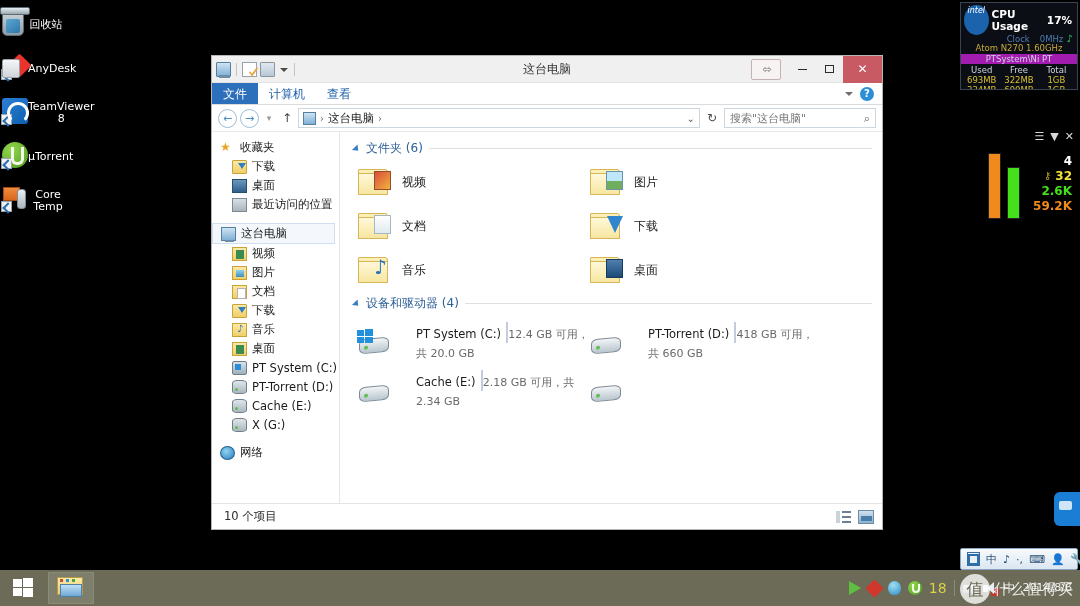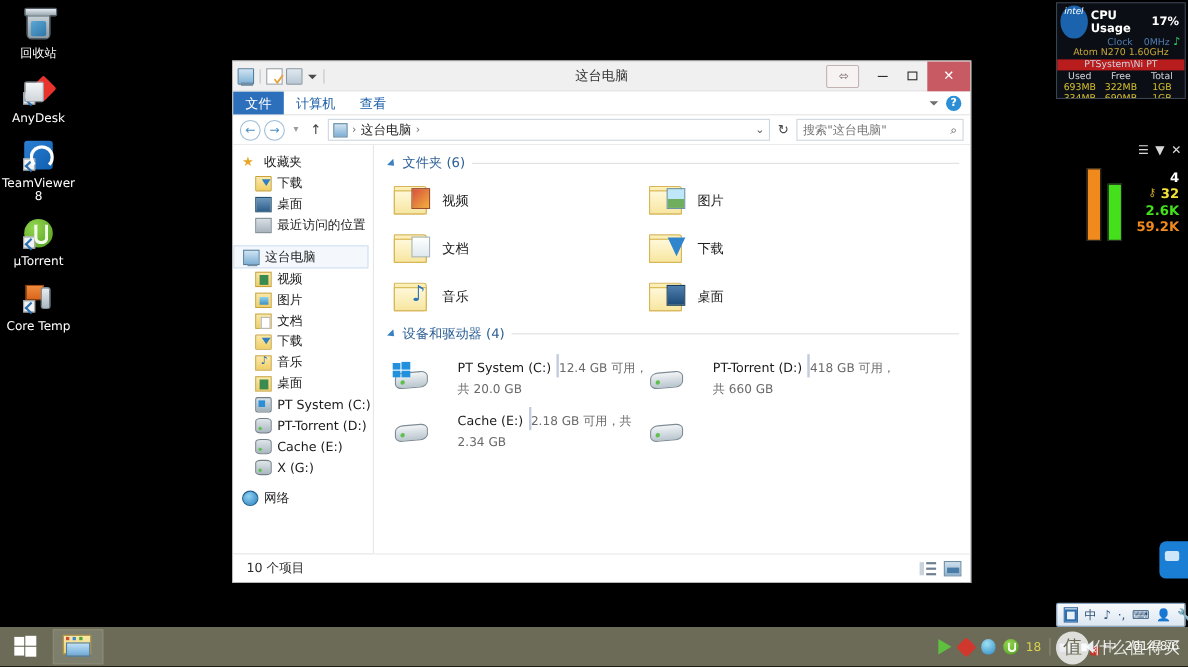--- a/index.html
+++ b/index.html
@@ -7,21 +7,21 @@
     width: 1080px; height: 606px;
     overflow: hidden;
     font-family: "DejaVu Sans", "Liberation Sans", sans-serif;
   }
   body { background: #000; position: relative; }
 
   
   #desktop-icons { position: absolute; left: 0; top: 0; width: 70px; }
   .desk-icon {
     width: 70px; padding: 6px 2px 4px;
-    display: flex; flex-direction: column; align-items: center;
+    display: flex; align-items: center;
     cursor: default;
   }
   .desk-icon .glyph {
     width: 34px; height: 34px; position: relative;
     display: flex; align-items: center; justify-content: center;
   }
   .desk-icon .lbl {
     margin-top: 3px; color: #fff; font-size: 11px; line-height: 12px;
     text-align: center; text-shadow: 1px 1px 1px #000; width: 68px;
   }
@@ -247,21 +247,21 @@
   .cg-top { display: flex; align-items: center; gap: 3px; padding: 2px 3px 0; }
   .cg-intel { width: 30px; height: 30px; border-radius: 50%; background: #1b63ad;
               color: #fff; font-size: 8px; text-align: center; line-height: 12px;
               font-style: italic; }
   .cg-title { font-size: 10.5px; font-weight: bold; }
   .cg-pct { margin-left: auto; font-size: 10.5px; font-weight: bold; padding-right: 2px; }
   .cg-clock { display: flex; gap: 10px; justify-content: center; font-size: 8.5px;
               color: #4f7bb0; margin-top: -1px; position: relative; padding-left: 32px; }
   .cg-note { position: absolute; right: 4px; top: -1px; color: #2fcf6a; font-size: 10px; }
   .cg-model { text-align: center; font-size: 8.5px; color: #c8a93a; margin-top: -1px; }
-  .cg-host { text-align: center; font-size: 8.5px; color: #cfd6e0; background: #b91c1c; margin-top: 1px; }
+  .cg-host { text-align: center; font-size: 8.5px; color: #cfd6e0; background: #a21caf; margin-top: 1px; }
   .cg-grid { display: grid; grid-template-columns: 1fr 1fr 1fr; font-size: 8.5px;
              text-align: center; padding: 1px 2px 0; }
   .cg-grid .h { color: #cfd6e0; }
   .cg-grid .v { color: #d8c02f; }
   .cg-bars { padding: 1px 3px 0; }
 
   #net-gadget {
     position: absolute; right: 2px; top: 128px; width: 100px; height: 98px;
     background: #000; color: #fff;
   }
@@ -306,21 +306,21 @@
   .tray-ico { width: 14px; height: 14px; position: relative; }
   .ti-play { width:0;height:0;border-top:7px solid transparent;border-bottom:7px solid transparent;
              border-left:12px solid #5fbf3f; }
   .ti-red { width: 13px; height: 13px; background: #d0382e; transform: rotate(45deg); border-radius:2px; }
   .ti-qq { width: 13px; height: 14px; background: radial-gradient(circle at 40% 30%,#9fe0f5,#2e8ac4);
            border-radius: 50% 50% 45% 45%; }
   .ti-ut { width: 14px; height: 14px; border-radius: 50%;
            background: radial-gradient(circle at 35% 30%,#93d64e,#4e9a1f); position:relative; }
   .ti-ut:after{content:"";position:absolute;left:4px;top:3px;width:4px;height:7px;
     border:2px solid #f2fbe8;border-top:none;border-radius:0 0 4px 4px;}
-  .tray-num { color: #d8d24a; font-size: 11px; }
+  .tray-num { color: #d8d24a; font-size: 14px; }
   .tray-sep { width: 1px; height: 16px; background: #8b8b76; }
   .ti-net { width: 14px; height: 12px; position: relative; }
   .ti-net:after{content:"";position:absolute;left:0;bottom:0;width:14px;height:8px;
     background:linear-gradient(180deg,#cfd6dd,#8e9aa5);border:1px solid #5f6a74;}
   .ti-spk { width: 14px; height: 13px; position: relative; }
   .ti-spk:before{content:"";position:absolute;left:0;top:3px;width:5px;height:7px;background:#e8eef3;}
   .ti-spk:after{content:"";position:absolute;left:4px;top:0;width:0;height:0;
     border-top:6px solid transparent;border-bottom:6px solid transparent;border-right:7px solid #e8eef3;}
   .ti-x { position:absolute; right:-2px; bottom:-1px; width:8px; height:8px; background:#c0392b;
           color:#fff; font-size:7px; line-height:8px; text-align:center; border-radius:1px; }

